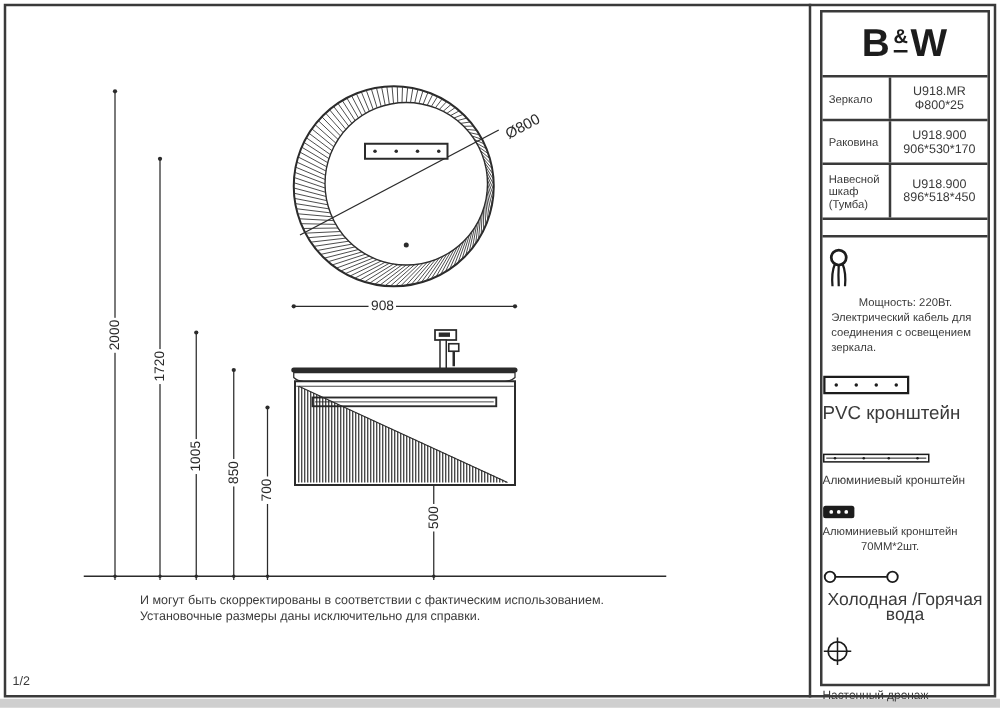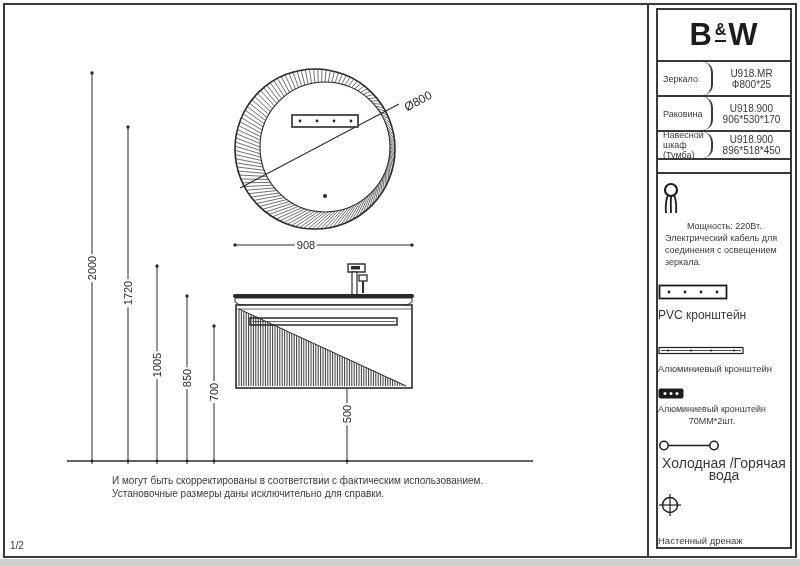--- a/index.html
+++ b/index.html
@@ -15,23 +15,23 @@
   .dlabel { transform:translate(-50%,-50%) rotate(-28deg); background:transparent; }
   .footnote { position:absolute; left:112px; top:474px; font-size:10px; color:#3a3a3a; line-height:13px; }
   .pagenum { position:absolute; left:10px; top:540px; font-size:10px; color:#3a3a3a; }
 
   
   .panel { position:absolute; left:656px; top:8px; width:136px; height:541px; border:2px solid #3a3a3a; background:#fff; color:#3a3a3a; }
   .logo-cell { height:52px; border-bottom:2px solid #3a3a3a; display:flex; align-items:center; justify-content:center; font-weight:bold; color:#1c1c1c; }
   .logo-cell .big { font-size:31px; letter-spacing:1px; }
   .logo-cell .amp { font-size:16px; font-weight:bold; display:inline-block; border-bottom:2.5px solid #1c1c1c; margin:0 2px; padding-bottom:1px; transform:translateY(-4px); }
   .spec-row { display:flex; border-bottom:2px solid #3a3a3a; font-size:9px; }
-  .spec-row .lbl { width:55px; border-right:2px solid #3a3a3a; display:flex; align-items:center; padding:2px 3px 2px 5px; line-height:10px;border-radius:10px; }
+  .spec-row .lbl { width:55px; border-right:2px solid #3a3a3a; display:flex; align-items:center; padding:2px 3px 2px 5px; line-height:10px; }
   .spec-row .val { flex:1; display:flex; flex-direction:column; align-items:center; justify-content:center; text-align:center; line-height:11px; font-size:10px; }
-  .r1,.r2 { height:35px; } .r3 { height:28px; }
+  .r1,.r2 { height:35px; } .r3 { height:44px; }
   .spacer { height:14px; border-bottom:2px solid #3a3a3a; }
   .notes { display:flex; flex-direction:column; align-items:flex-start; }
   .note-txt { font-size:9px; line-height:12px; text-align:center; color:#3a3a3a; }
   .power-txt { font-size:9px; line-height:12px; text-align:left; padding:0 7px; text-indent:22px; color:#3a3a3a; }
 </style>
 </head>
 <body>
 
 <div class="sheet">
   <div class="page-border"></div>
@@ -359,21 +359,21 @@
       </svg>
       <div class="power-txt" style="margin-top:4px">Мощность: 220Вт. Электрический кабель для соединения с освещением зеркала.</div>
 
       <svg width="70" height="16" style="margin-top:16px" viewBox="0 0 70 16">
         <rect x="1.5" y="1.5" width="67" height="13" fill="#fff" stroke="#1c1c1c" stroke-width="1.8"></rect>
         <circle cx="11" cy="8" r="1.4" fill="#1c1c1c"></circle>
           <circle cx="27" cy="8" r="1.4" fill="#1c1c1c"></circle>
         <circle cx="43" cy="8" r="1.4" fill="#1c1c1c"></circle>
           <circle cx="59" cy="8" r="1.4" fill="#1c1c1c"></circle>
       </svg>
-      <div class="note-txt" style="margin-top:9px; font-size:12px">PVC кронштейн</div>
+      <div class="note-txt" style="margin-top:9px; font-size:15px">PVC кронштейн</div>
 
       <svg width="86" height="9" style="margin-top:25px" viewBox="0 0 86 9">
         <rect x="1" y="1.5" width="84" height="6" fill="#fff" stroke="#1c1c1c" stroke-width="1.2"></rect>
         <line x1="3" y1="4.5" x2="83" y2="4.5" stroke="#1c1c1c" stroke-width="0.8"></line>
         <circle cx="10" cy="4.5" r="1" fill="#1c1c1c"></circle>
           <circle cx="33" cy="4.5" r="1" fill="#1c1c1c"></circle>
         <circle cx="53" cy="4.5" r="1" fill="#1c1c1c"></circle>
           <circle cx="76" cy="4.5" r="1" fill="#1c1c1c"></circle>
       </svg>
       <div class="note-txt" style="margin-top:8px; font-size:9.5px">Алюминиевый кронштейн</div>

